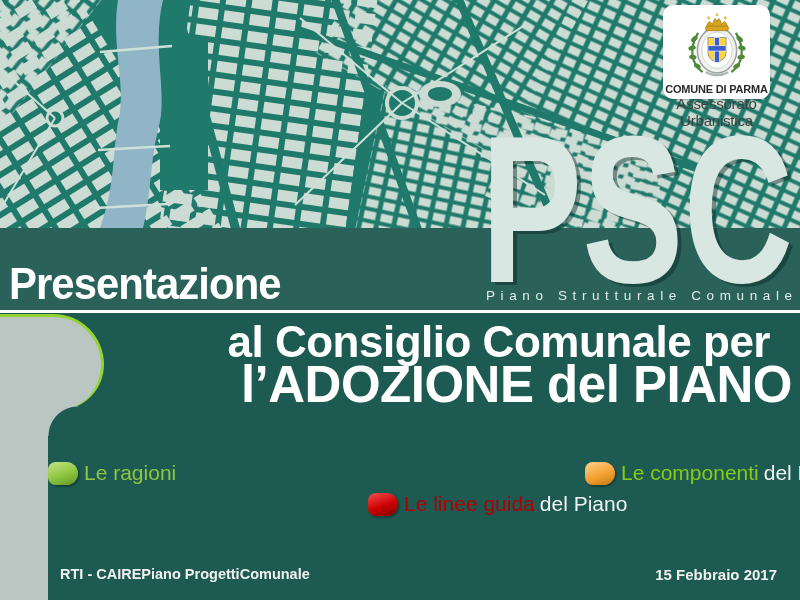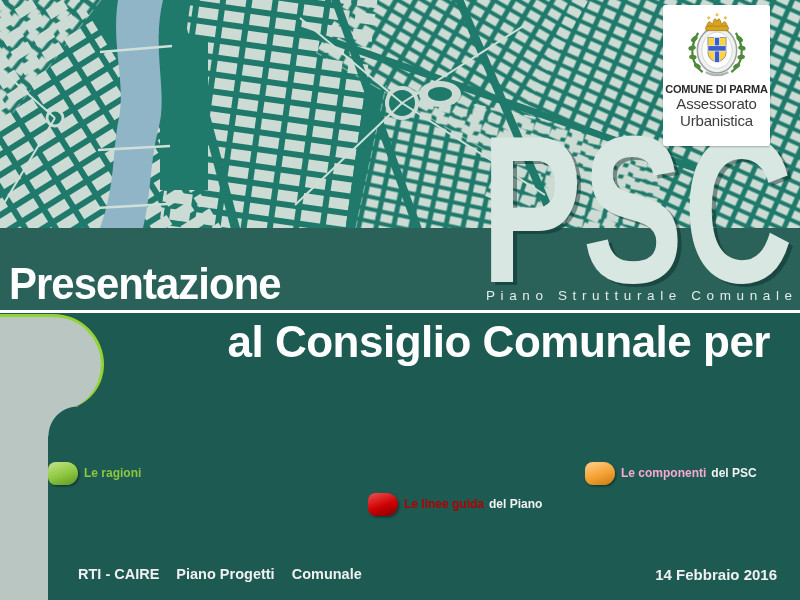--- a/index.html
+++ b/index.html
@@ -7,22 +7,22 @@
          background:#1d5a52;font-family:"Liberation Sans",sans-serif;}
 
   
   .map-band{position:absolute;left:0;top:0;width:800px;height:228px;z-index:1;}
 
   
   .title-band{position:absolute;left:0;top:228px;width:800px;height:82px;background:#2a625a;z-index:2;}
   .divider{position:absolute;left:0;top:310px;width:800px;height:3px;background:#ffffff;z-index:6;}
 
   
-  .logo-box{position:absolute;left:663px;top:5px;width:107px;height:141px;background:#ffffff;
-            border-radius:2px;z-index:5;text-align:center;box-shadow:0 1px 2px rgba(0,0,0,.25);}
+  .logo-box{position:absolute;left:663px;top:5px;width:107px;height:94px;background:#ffffff;
+            border-radius:10px;z-index:5;text-align:center;box-shadow:0 1px 2px rgba(0,0,0,.25);}
   .logo-box .crest{display:block;margin:3px auto 0 auto;}
   .logo-title{font-size:11px;font-weight:bold;color:#2b2b2b;letter-spacing:-.2px;margin-top:1px;}
   .logo-sub{font-size:15px;color:#3d3d3d;letter-spacing:-.2px;}
 
   
   .psc-svg{position:absolute;left:478px;top:130px;z-index:4;overflow:visible;}
   .tagline-svg{position:absolute;left:486px;top:286px;z-index:6;overflow:visible;}
 
   
   .kicker{position:absolute;left:9px;top:258px;z-index:6;color:#ffffff;font-weight:bold;
@@ -37,33 +37,33 @@
             background:radial-gradient(30px at 100% 100%, #1d5a52 29px, #b9c6c1 30px);}
 
   
   .head-line1{position:absolute;right:30px;top:317px;z-index:6;color:#ffffff;font-weight:bold;
               font-size:44px;letter-spacing:-.5px;white-space:nowrap;}
   .head-line2{position:absolute;right:8px;top:355px;z-index:6;color:#ffffff;font-weight:bold;
               font-size:51px;letter-spacing:-.5px;white-space:nowrap;}
 
   
   .bullet{position:absolute;top:461px;height:24px;display:flex;align-items:center;gap:6px;z-index:6;white-space:nowrap;}
-  .bullet .txt{font-size:12px;font-weight:bold;}
+  .bullet .txt{font-size:21px;font-weight:normal;}
   .bullet .rest{color:#f2f2f2;margin-left:-1px;}
   .pill{width:30px;height:23px;border-radius:8px 12px 12px 8px;box-shadow:1.5px 1.5px 2px rgba(0,0,0,.35);}
   .pill-green{background:linear-gradient(160deg,#c6e48a,#8dc63f 55%,#5d9427);}
   .pill-red{background:linear-gradient(160deg,#f05050,#cc0000 55%,#7d0000);}
   .pill-orange{background:linear-gradient(160deg,#ffd08a,#f5a133 55%,#c47a12);}
   .hl-green{color:#8dc63f;}
   .hl-red{color:#b00000;}
-  .hl-orange{color:#f9a8d4;}
+  .hl-orange{color:#84cc16;}
   .b1{left:48px;} .b2{left:368px;margin-top:31px;} .b3{left:585px;}
 
   
-  .footer-team{position:absolute;left:78px;top:566px;display:flex;gap:17px;z-index:6;
+  .footer-team{position:absolute;left:60px;top:566px;display:flex;gap:0;z-index:6;
                color:#f0f0f0;font-weight:bold;font-size:14.5px;white-space:nowrap;}
   .footer-date{position:absolute;right:23px;top:566px;z-index:6;color:#f0f0f0;font-weight:bold;font-size:15px;}
 </style>
 </head>
 <body>
 
 <div class="slide">
 
   <svg class="map-band" width="800" height="228" viewBox="0 0 800 228" preserveAspectRatio="none">
     <defs>
@@ -168,20 +168,21 @@
 
   <div class="kicker">Presentazione</div>
 
   <div class="divider"></div>
 
   <div class="p-bowl"></div>
   <div class="p-stem"></div>
   <div class="p-fillet"></div>
 
   <div class="head-line1">al Consiglio Comunale per</div>
+  <div class="head-line2">l’ADOZIONE del PIANO</div>
 
   <div class="bullet b1">
     <span class="pill pill-green"></span>
     <span class="txt hl-green">Le ragioni</span>
   </div>
   <div class="bullet b2">
     <span class="pill pill-red"></span>
     <span class="txt hl-red">Le linee guida</span>
     <span class="txt rest">del Piano</span>
   </div>
@@ -189,15 +190,15 @@
     <span class="pill pill-orange"></span>
     <span class="txt hl-orange">Le componenti</span>
     <span class="txt rest">del PSC</span>
   </div>
 
   <div class="footer-team">
     <span>RTI - CAIRE</span>
     <span>Piano Progetti</span>
     <span>Comunale</span>
   </div>
-  <div class="footer-date">14 Febbraio 2016</div>
+  <div class="footer-date">15 Febbraio 2017</div>
 
 </div>
 
 </body></html>

